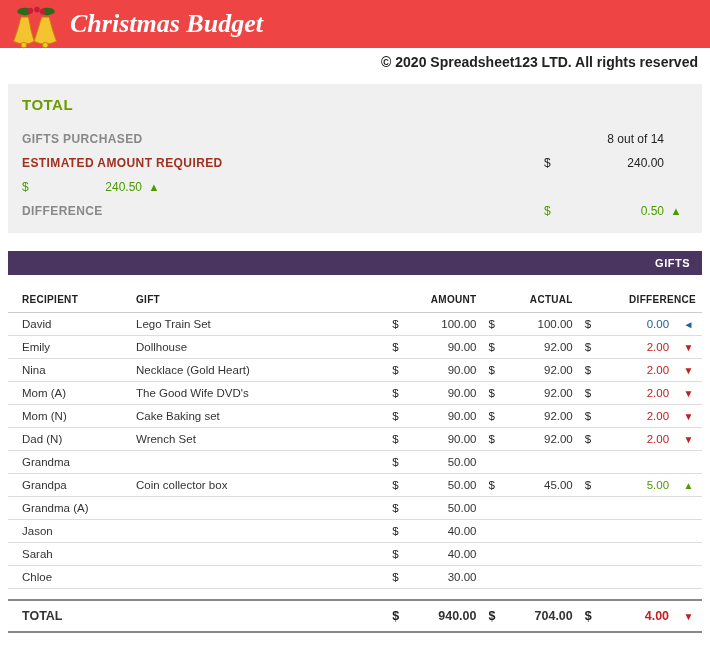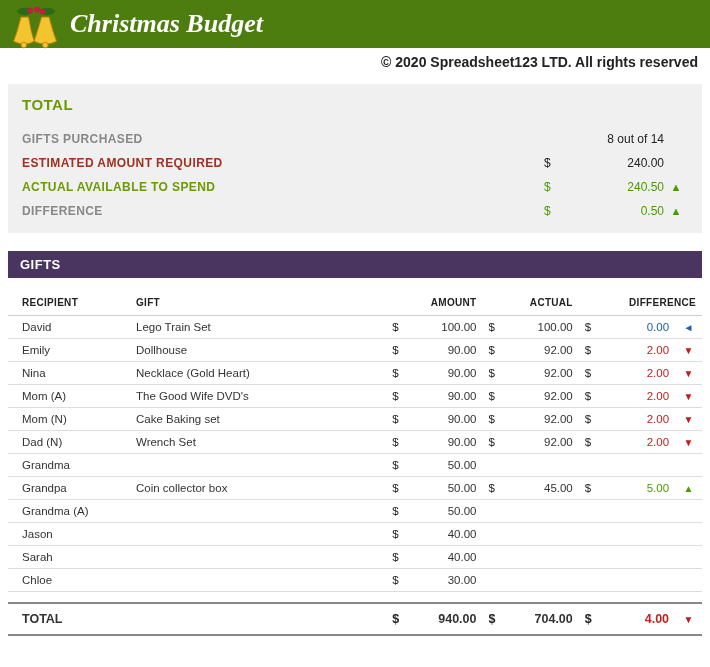--- a/index.html
+++ b/index.html
@@ -5,21 +5,21 @@
   * { box-sizing: border-box; }
   body {
     margin: 0;
     font-family: Arial, sans-serif;
     font-size: 12px;
     background: #fff;
     width: 710px;
     color: #333;
   }
   .header {
-    background: #4d7c0f;
+    background: #ef4444;
     color: #fff;
     padding: 8px 10px 8px 70px;
     font-family: Georgia, serif;
     font-style: italic;
     font-size: 26px;
     font-weight: bold;
     position: relative;
     height: 48px;
     display: flex;
     align-items: center;
@@ -65,22 +65,23 @@
   .label-red { color: #a03020; font-weight: bold; letter-spacing: .4px; }
   .label-green { color: #6b9b00; font-weight: bold; letter-spacing: .4px; }
   .val-black { color: #222; }
   .val-green { color: #4a9b00; }
   .section-head {
     background: #4a3560;
     color: #fff;
     font-weight: bold;
     padding: 6px 12px;
     margin: 18px 8px 0 8px;
-    font-size: 13px;
+    font-size: 11px;
     letter-spacing: .5px;
+    text-align: right;
   }
   .gifts-table {
     margin: 12px 8px;
     border-collapse: collapse;
     width: calc(100% - 16px);
   }
   .gifts-table th {
     text-align: left;
     font-size: 10px;
     font-weight: bold;
@@ -144,21 +145,20 @@
   </div>
 
   <div class="summary-row">
     <div class="summary-label label-red">ESTIMATED AMOUNT REQUIRED</div>
     <div class="summary-currency val-black">$</div>
     <div class="summary-value val-black">240.00</div>
     <div class="summary-arrow"></div>
   </div>
 
   <div class="summary-row">
-    <div class="summary-label label-green">ACTUAL AVAILABLE TO SPEND</div>
     <div class="summary-currency val-green">$</div>
     <div class="summary-value val-green">240.50</div>
     <div class="summary-arrow val-green">▲</div>
   </div>
 
   <div class="summary-row">
     <div class="summary-label label-gray">DIFFERENCE</div>
     <div class="summary-currency val-green">$</div>
     <div class="summary-value val-green">0.50</div>
     <div class="summary-arrow val-green">▲</div>

